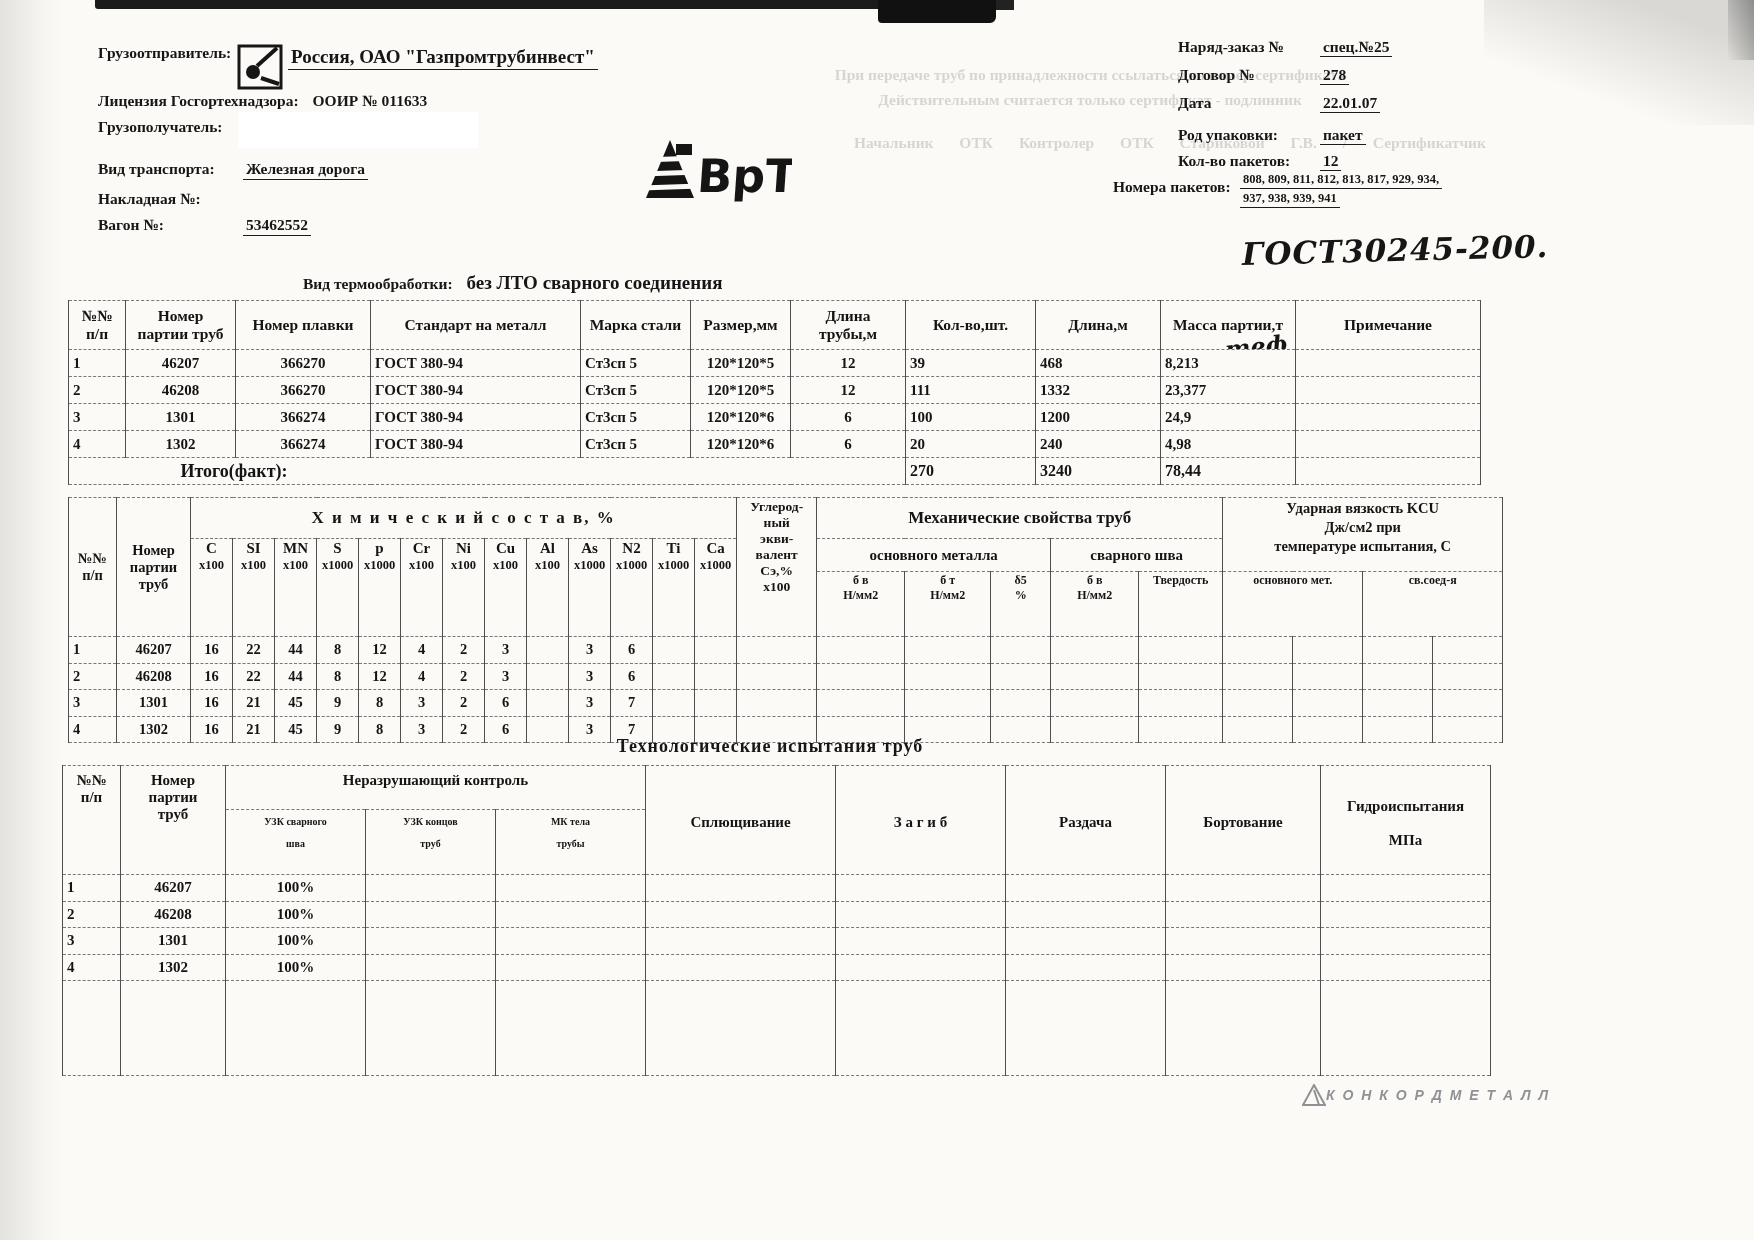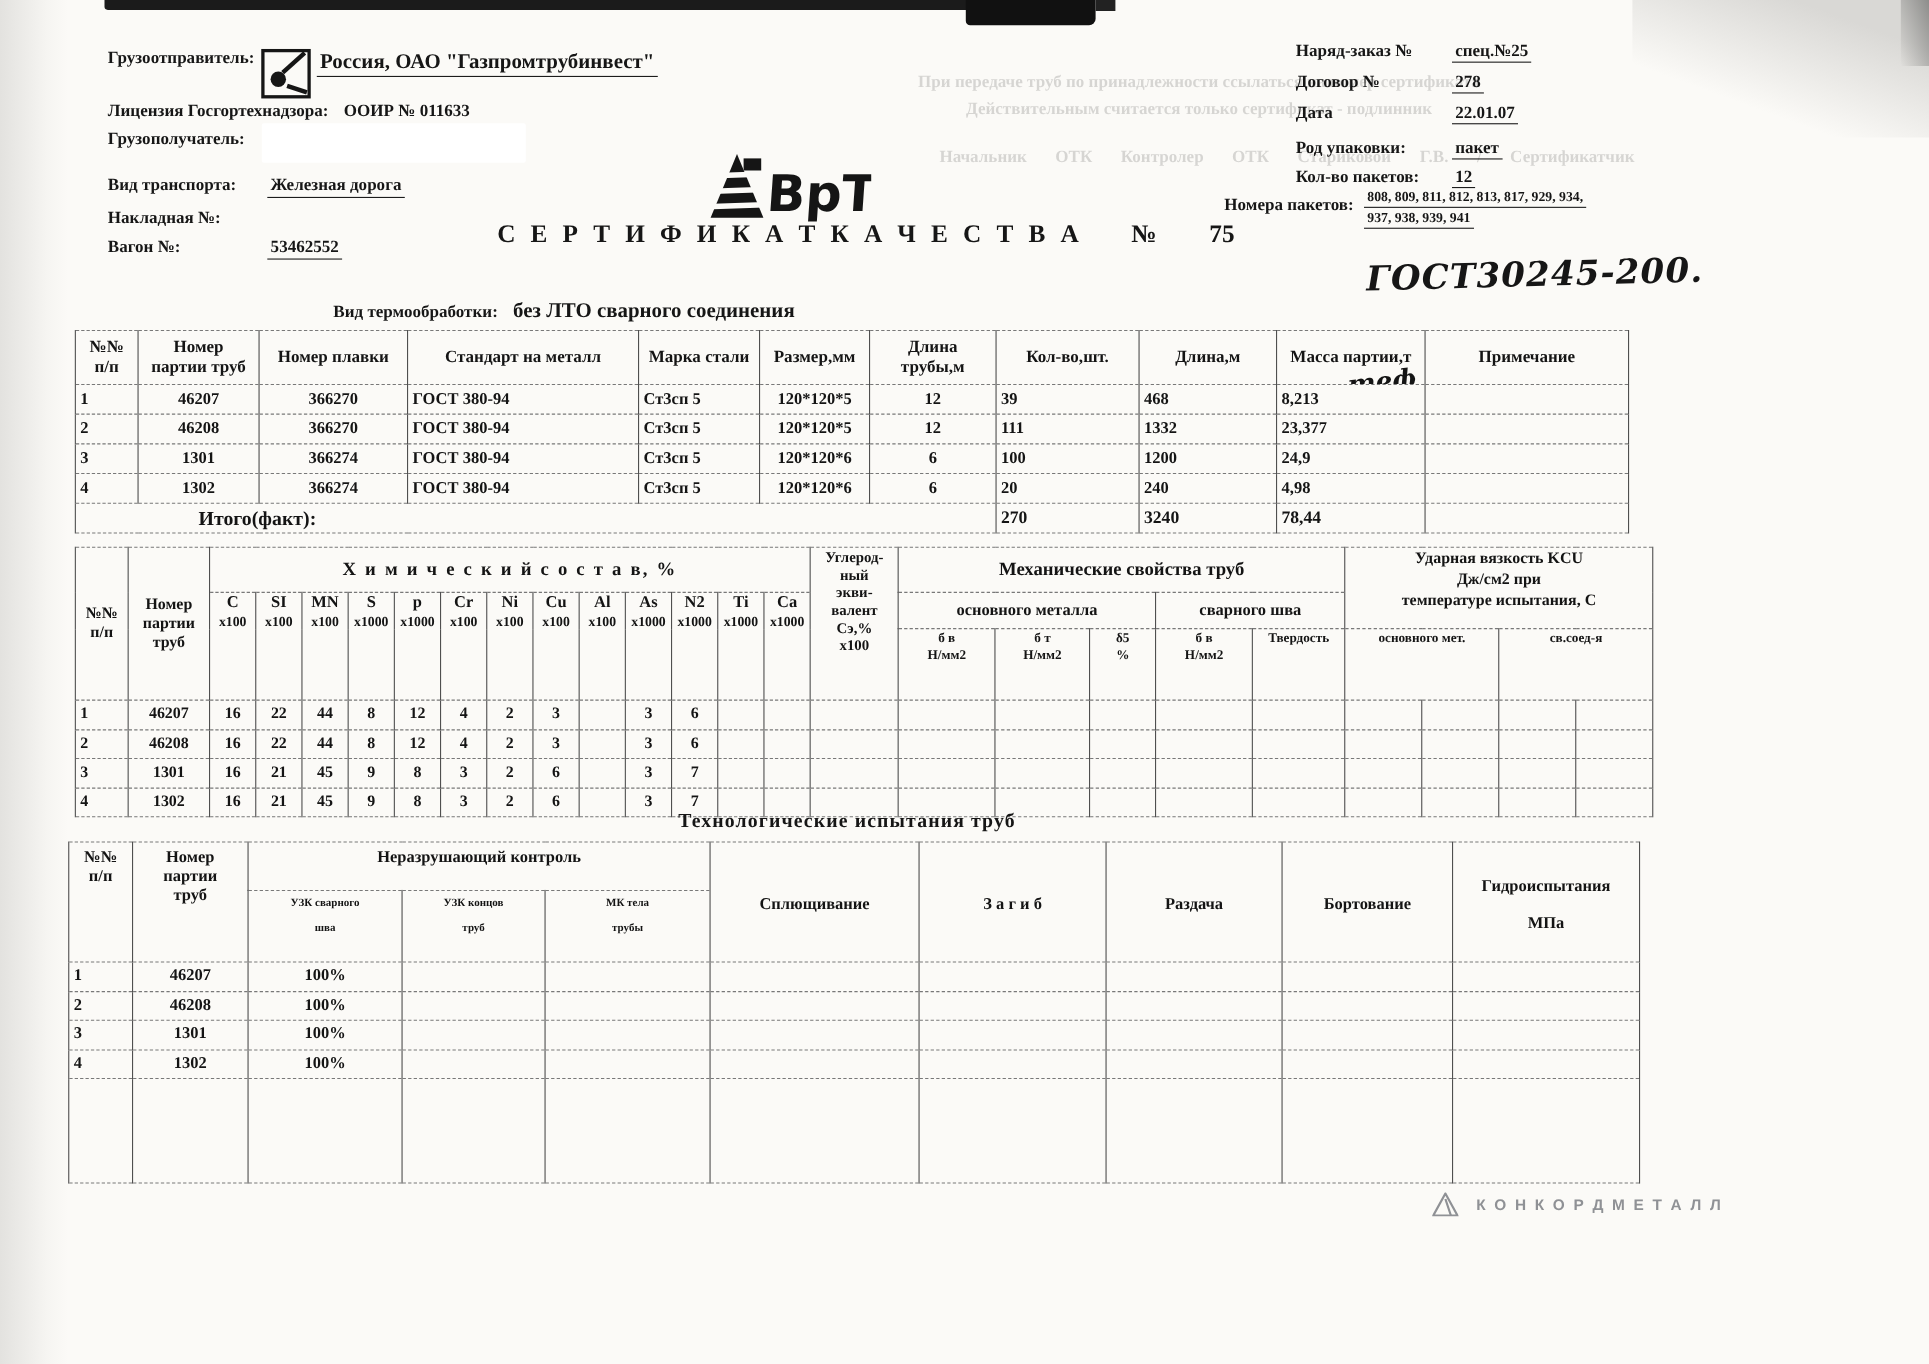--- a/index.html
+++ b/index.html
@@ -66,23 +66,23 @@
   .el .mult{font-size:12.5px;}
   .carbon{vertical-align:top;font-size:13.5px;line-height:16px;text-align:center;padding-top:4px;}
   .t2 tbody tr{height:26.5px;}
   .t3{position:absolute;left:62px;top:765px;width:1428px;font-size:15px;}
   .t3 .h1 th{height:36px;vertical-align:top;padding-top:6px;}
   .t3 .h2 th{height:62px;vertical-align:top;font-size:10px;line-height:22px;}
   .t3 tbody tr{height:26.5px;}
   .t3 .tail td{height:92px;border-top:1px dashed #787878;}
   .tech-title{position:absolute;left:0px;top:736px;width:1540px;text-align:center;font-size:18px;letter-spacing:1px;}
   
-  .footer-brand{position:absolute;left:1302px;top:1084px;display:flex;align-items:center;gap:16px;
+  .footer-brand{position:absolute;left:1302px;top:1084px;display:flex;align-items:center;gap:0;
     font-family:"Liberation Sans","DejaVu Sans",sans-serif;font-weight:bold;color:#8f9195;
-    font-size:14px;letter-spacing:2px;}
+    font-size:14px;letter-spacing:2px;font-style:italic;}
 </style>
 </head>
 <body>
 
 <div class="page">
 
   <div class="edge-left"></div>
   <div class="top-strip"></div>
   <div class="top-blob"></div>
   <div class="top-blob2"></div>
@@ -145,25 +145,20 @@
     <svg width="150" height="64" viewBox="0 0 150 64">
       <polygon points="28,2 52,60 4,60" fill="#151515"></polygon>
       <rect x="34" y="6" width="16" height="11" fill="#151515"></rect>
       <line x1="0" y1="22" x2="58" y2="20" stroke="#fbfaf7" stroke-width="5"></line>
       <line x1="0" y1="36" x2="58" y2="34" stroke="#fbfaf7" stroke-width="5"></line>
       <line x1="0" y1="50" x2="58" y2="48" stroke="#fbfaf7" stroke-width="5"></line>
       <text x="58" y="54" font-family="DejaVu Sans, sans-serif" font-size="46" font-weight="bold" fill="#151515" transform="skewX(-4)">ВрТЗ</text>
     </svg>
   </div>
 
-  <div class="title-line">
-    <span>С Е Р Т И Ф И К А Т   К А Ч Е С Т В А</span>
-    <span class="no">№</span>
-    <span class="num">75</span>
-  </div>
 
   <div class="gost-hw hw">ГОСТ30245-200.</div>
   <div class="heat">
     <span>Вид  термообработки:</span>
     <span class="pv">без  ЛТО  сварного  соединения</span>
   </div>
 
   <table class="doc t1">
     <colgroup>
       <col style="width:57px">

